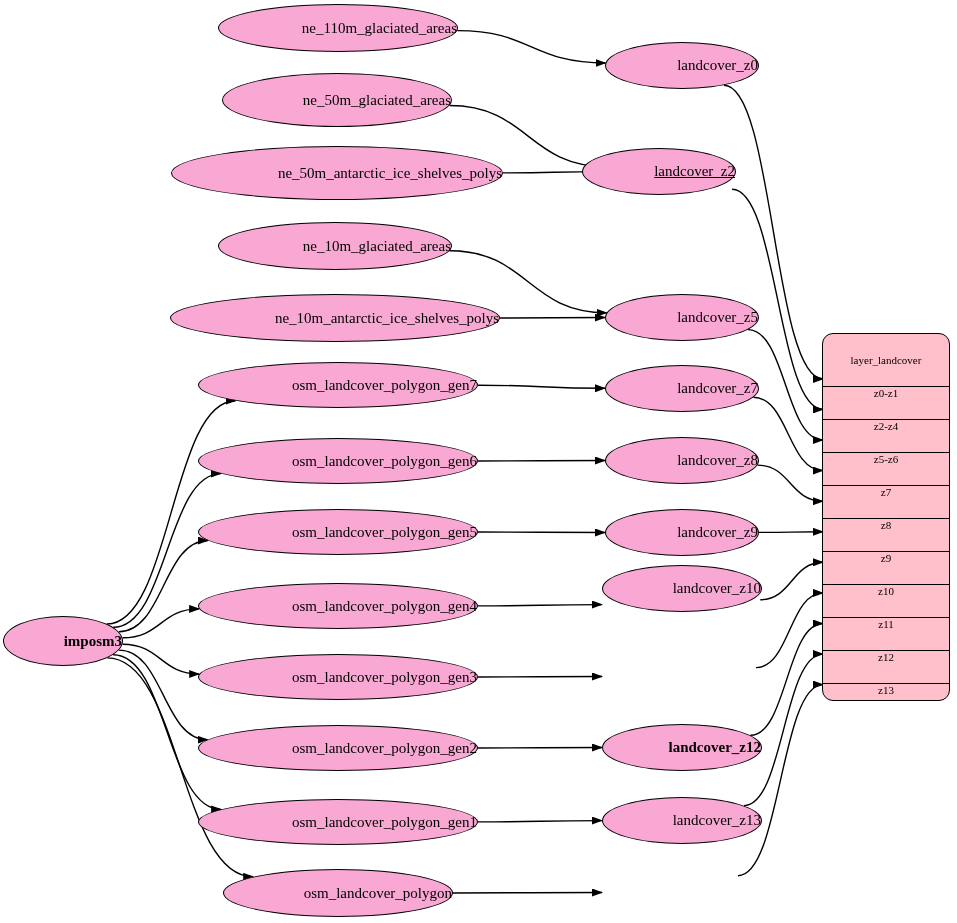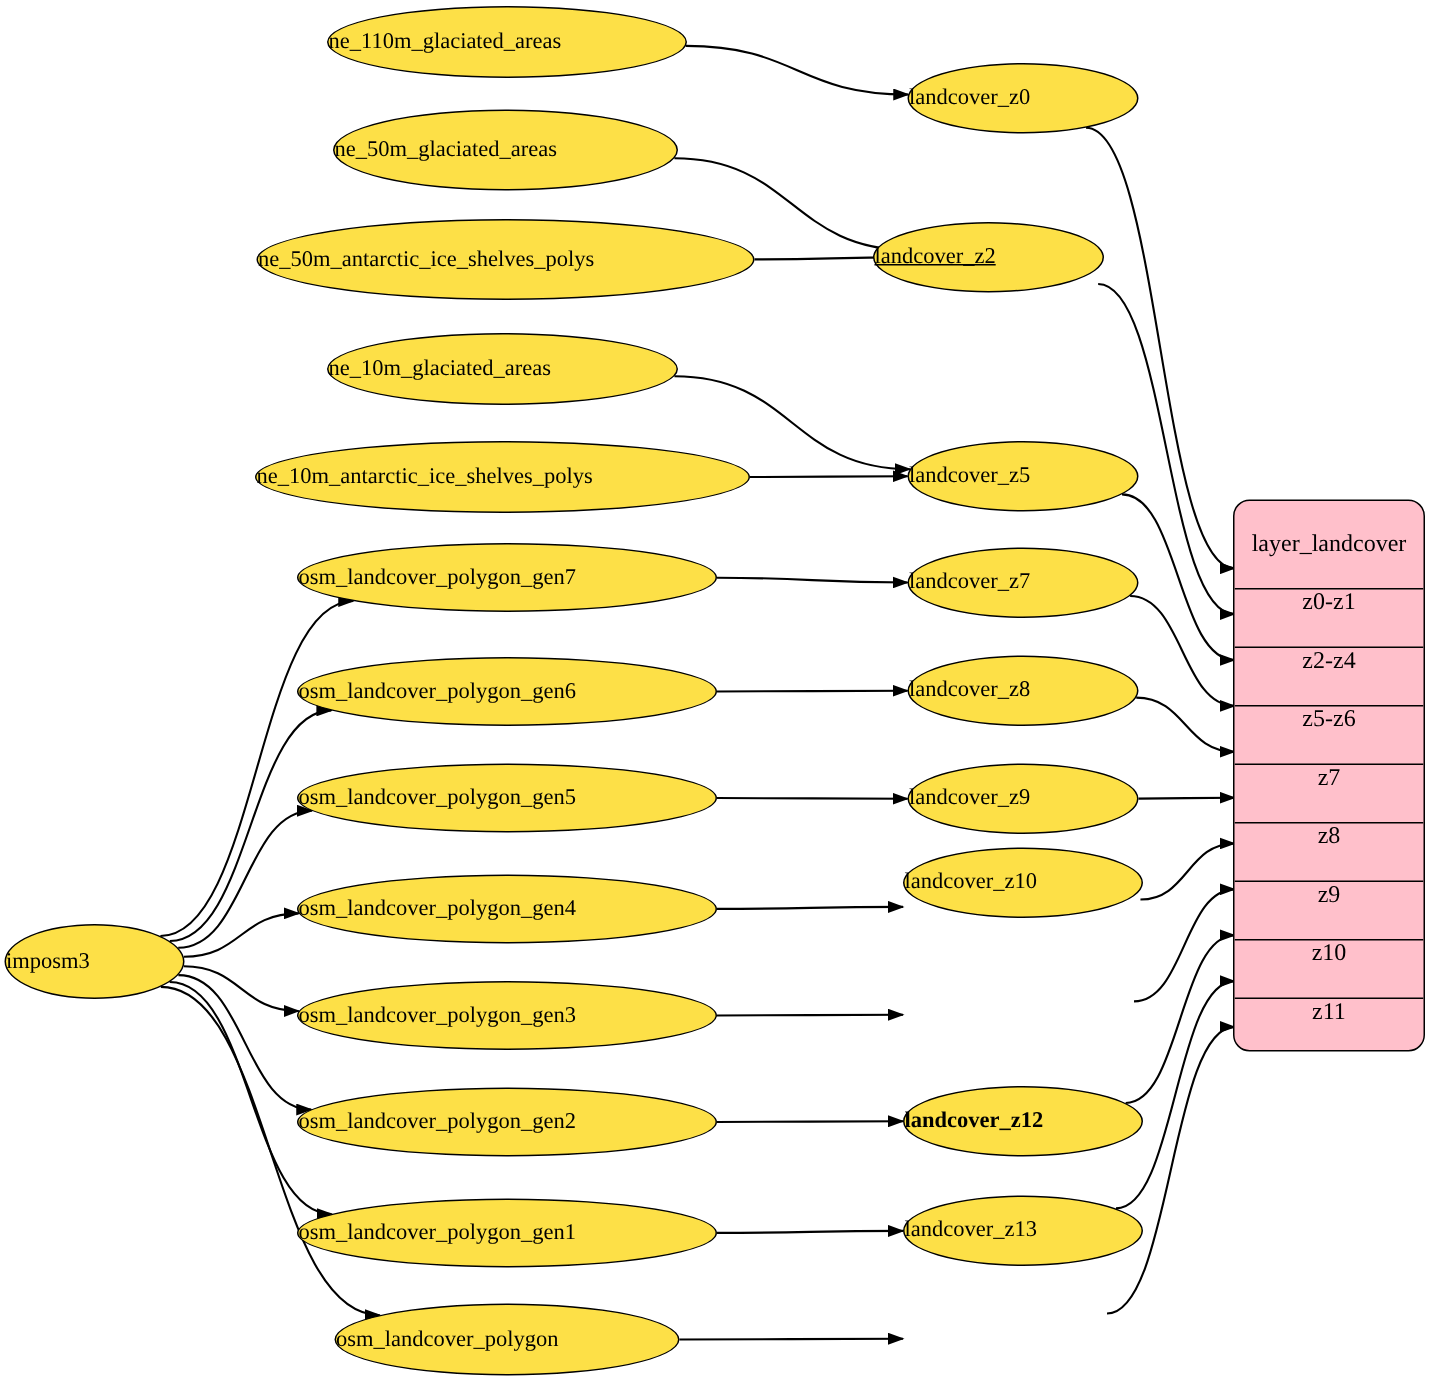--- a/index.html
+++ b/index.html
@@ -12,24 +12,24 @@
     color: #000000;
     overflow: hidden;
     --record-fill: #ffc0cb;
     --stroke: #000000;
   }
   #edges { position: absolute; left: 0; top: 0; width: 957px; height: 923px; }
   .node {
     position: absolute;
     border: 1.4px solid var(--stroke);
     border-radius: 50%;
-    background: #fde047;
+    background: #f9a8d4;
     display: flex;
     align-items: center;
-    justify-content: flex-start;
+    justify-content: flex-end;
     box-sizing: border-box;
     font-size: 15px;
     white-space: nowrap;
     z-index: 2;
   }
   .record {
     position: absolute;
     box-sizing: border-box;
     border: 1.6px solid var(--stroke);
     border-radius: 11px;
@@ -37,21 +37,21 @@
     display: flex;
     flex-direction: column;
     z-index: 2;
     overflow: hidden;
   }
   .rrow {
     flex: 1;
     display: flex;
     align-items: center;
     justify-content: center;
-    font-size: 16px;
+    font-size: 11px;
     border-top: 1.4px solid var(--stroke);
     box-sizing: border-box;
     margin-top: 20px;
   }
   .rrow:first-child { border-top: none; }
 </style>
 </head>
 <body>
 
 <div id="diagram" style="--record-fill: #ffc0cb; --stroke: #000000;">
@@ -130,21 +130,21 @@
   <div class="node" style="left:198px;top:725px;width:280px;height:46px;">
       <span>osm_landcover_polygon_gen2</span>
     </div>
   <div class="node" style="left:198px;top:799px;width:280px;height:46px;">
       <span>osm_landcover_polygon_gen1</span>
     </div>
   <div class="node" style="left:223px;top:869px;width:230px;height:48px;">
       <span>osm_landcover_polygon</span>
     </div>
 
-  <div class="node" style="left:3px;top:616px;width:120px;height:50px;">
+  <div class="node" style="left:3px;top:616px;width:120px;height:50px;font-weight:bold;">
       <span>imposm3</span>
     </div>
 
   <div class="node" style="left:605px;top:42px;width:154px;height:47px;">
       <span>landcover_z0</span>
     </div>
   <div class="node" style="left:582px;top:148px;width:154px;height:47px;text-decoration:underline;">
       <span>landcover_z2</span>
     </div>
   <div class="node" style="left:605px;top:294px;width:154px;height:47px;">

